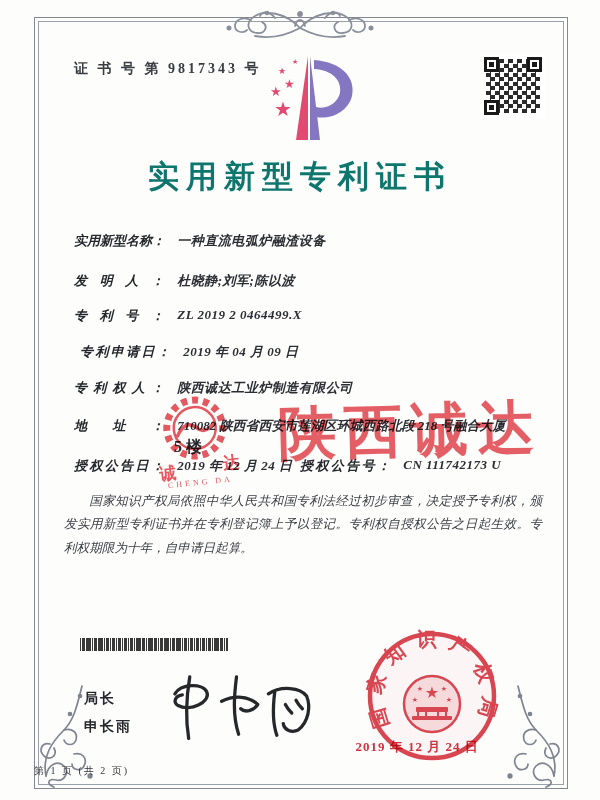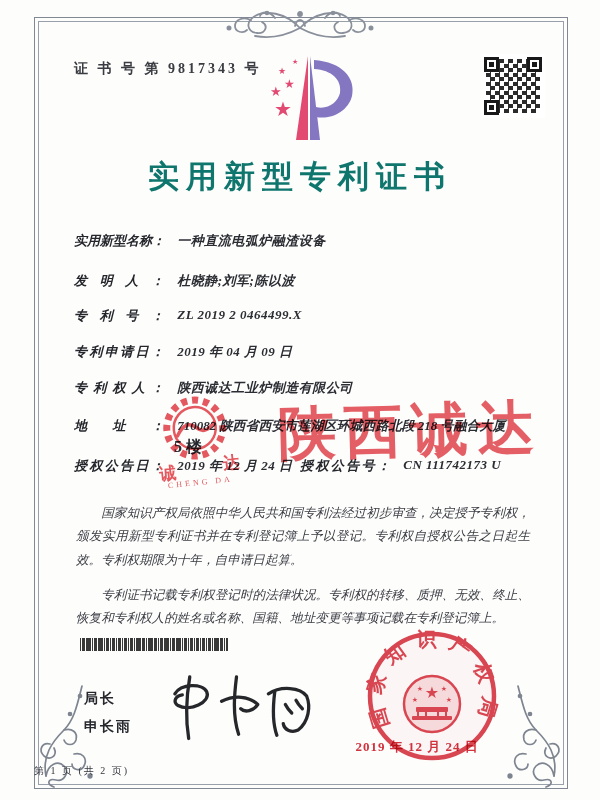--- a/index.html
+++ b/index.html
@@ -47,21 +47,21 @@
     text-align:justify;text-align-last:justify;vertical-align:top;
   }
   .field .val{font-weight:700;color:#2b2d33;margin-left:10px;letter-spacing:.5px;}
   .addr-line2{position:absolute;left:174px;top:437px;font-size:16px;font-weight:700;}
   
   .body-text{
     position:absolute;left:64px;top:490px;width:478px;
     font-size:12.6px;line-height:1.85;color:#3b3d44;
     font-style:italic;text-align:justify;
   }
-  .body-text p{margin:12px;text-indent:2em;}
+  .body-text p{margin:0;text-indent:2em;}
   
   .barcode{
     position:absolute;left:80px;top:638px;width:148px;height:13px;opacity:.88;
     background-image:
       repeating-linear-gradient(90deg,#1d1d1d 0 1px,transparent 1px 3px),
       repeating-linear-gradient(90deg,#1d1d1d 0 1px,transparent 1px 2px),
       repeating-linear-gradient(90deg,transparent 0 6px,#1d1d1d 6px 8px,transparent 8px 13px);
   }
   .sig-title{position:absolute;left:84px;top:690px;font-size:14px;font-weight:700;letter-spacing:2px;}
   .sig-name {position:absolute;left:84px;top:718px;font-size:14px;font-weight:700;letter-spacing:2px;}
@@ -171,21 +171,21 @@
   <span class="val">一种直流电弧炉融渣设备</span>
 </div>
 <div class="field" style="left:74px;top:272px">
   <span class="lab">发明人：</span>
   <span class="val">杜晓静;刘军;陈以波</span>
 </div>
 <div class="field" style="left:74px;top:307px">
   <span class="lab">专利号：</span>
   <span class="val">ZL 2019 2 0464499.X</span>
 </div>
-<div class="field" style="left:74px;top:343px">
+<div class="field" style="left:80px;top:343px">
   <span class="lab">专利申请日：</span>
   <span class="val">2019 年 04 月 09 日</span>
 </div>
 <div class="field" style="left:74px;top:379px">
   <span class="lab">专利权人：</span>
   <span class="val">陕西诚达工业炉制造有限公司</span>
 </div>
 <div class="field" style="left:74px;top:417px">
   <span class="lab">地址：</span>
   <span class="val" style="letter-spacing:0">710082 陕西省西安市莲湖区环城西路北段 218 号融合大厦</span>
@@ -195,21 +195,20 @@
   <span class="lab">授权公告日：</span>
   <span class="val">2019 年 12 月 24 日</span>
 </div>
 <div class="field" style="left:300px;top:457px">
   <span class="lab">授权公告号：</span>
   <span class="val">CN 111742173 U</span>
 </div>
 
 <div class="body-text">
   <p>国家知识产权局依照中华人民共和国专利法经过初步审查，决定授予专利权，颁发实用新型专利证书并在专利登记簿上予以登记。专利权自授权公告之日起生效。专利权期限为十年，自申请日起算。</p>
-  <p>专利证书记载专利权登记时的法律状况。专利权的转移、质押、无效、终止、恢复和专利权人的姓名或名称、国籍、地址变更等事项记载在专利登记簿上。</p>
 </div>
 
 <div class="barcode"></div>
 <div class="sig-title">局长</div>
 <div class="sig-name">申长雨</div>
 <svg class="sig-hand" viewBox="0 0 160 80">
   <g stroke="#26272b" stroke-width="3.1" fill="none" stroke-linecap="round" stroke-linejoin="round">
     <path d="M28,14 C25,32 24,54 27,72"></path>
     <path d="M14,30 C20,20 40,20 44,28 C48,38 28,47 17,41 C12,38 14,32 21,31"></path>
     <path d="M72,14 C70,30 68,50 74,68"></path>

